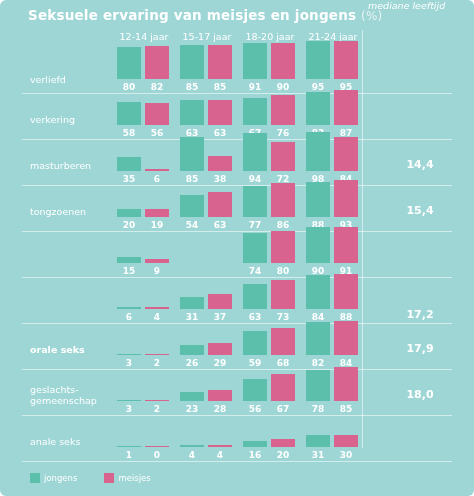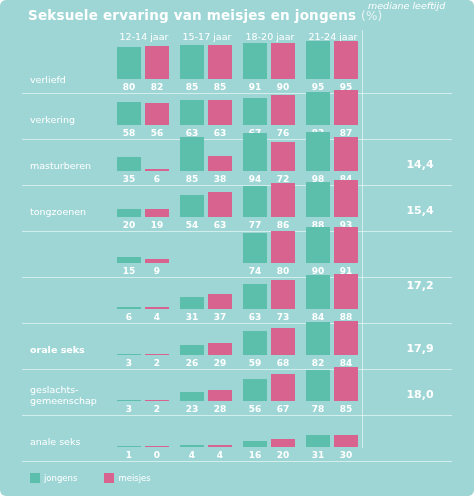--- a/index.html
+++ b/index.html
@@ -272,21 +272,21 @@
           <div class="val boys">63</div>
           <div class="bar girls" style="height: 29.2px;"></div>
           <div class="val girls">73</div>
         </div>
         <div class="group" style="left: 302px;">
           <div class="bar boys" style="height: 33.6px;"></div>
           <div class="val boys">84</div>
           <div class="bar girls" style="height: 35.2px;"></div>
           <div class="val girls">88</div>
         </div>
-        <div class="median" style="top: 2px;">17,2</div>
+        <div class="median" style="top: 31px;">17,2</div>
       </div>
       <div class="row-divider" style="top: 369px;"></div>
       <div class="row" style="top: 323px; height: 46px;">
         <div class="row-label" style="top: 21px; font-weight: bold;">orale seks</div>
         <div class="group" style="left: 113px;">
           <div class="bar boys" style="height: 1.5px;"></div>
           <div class="val boys">3</div>
           <div class="bar girls" style="height: 1.5px;"></div>
           <div class="val girls">2</div>
         </div>

